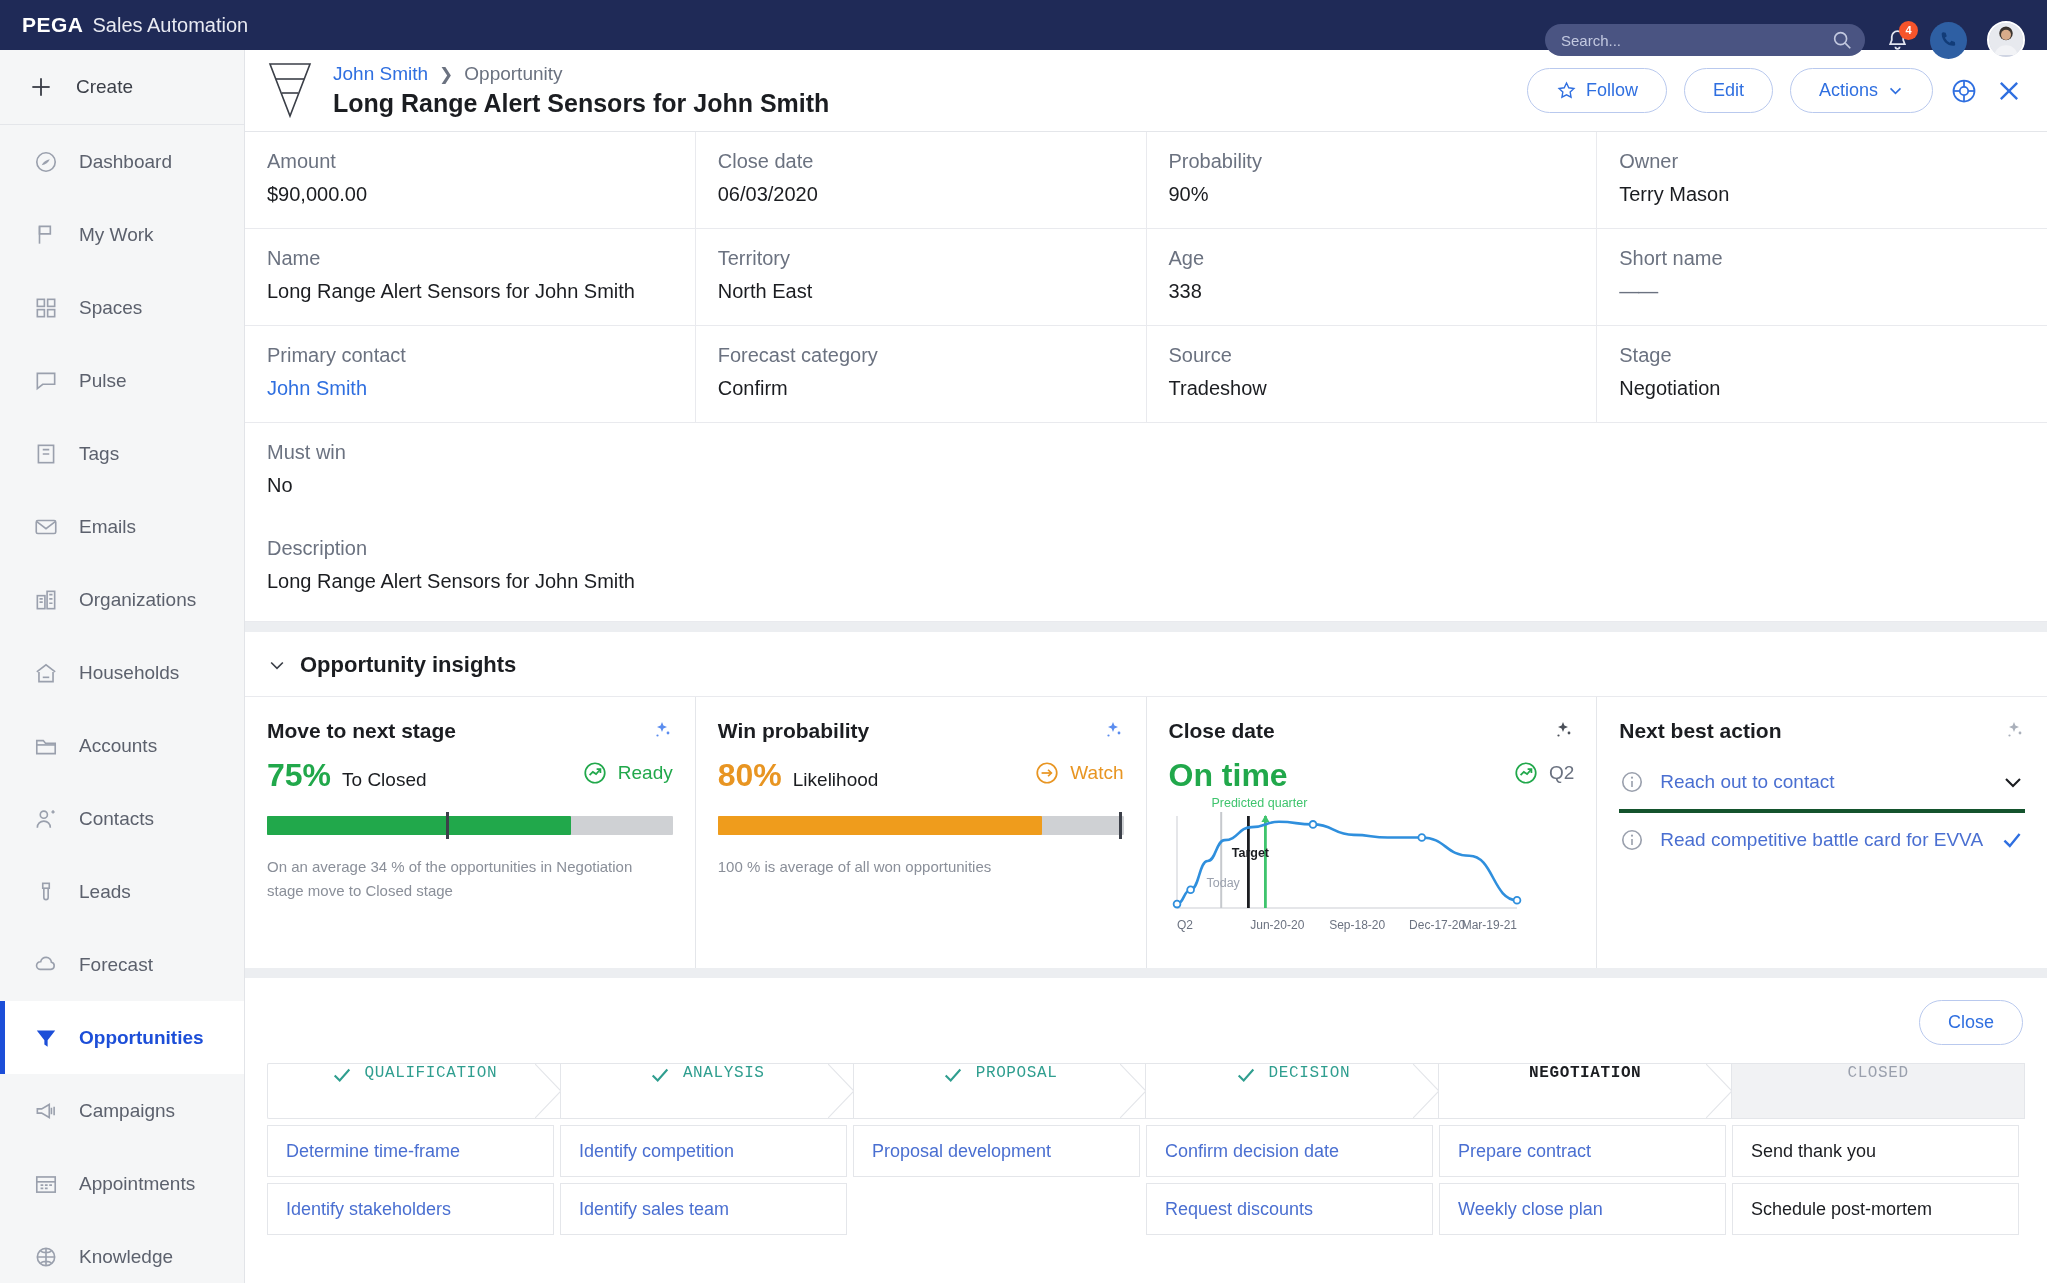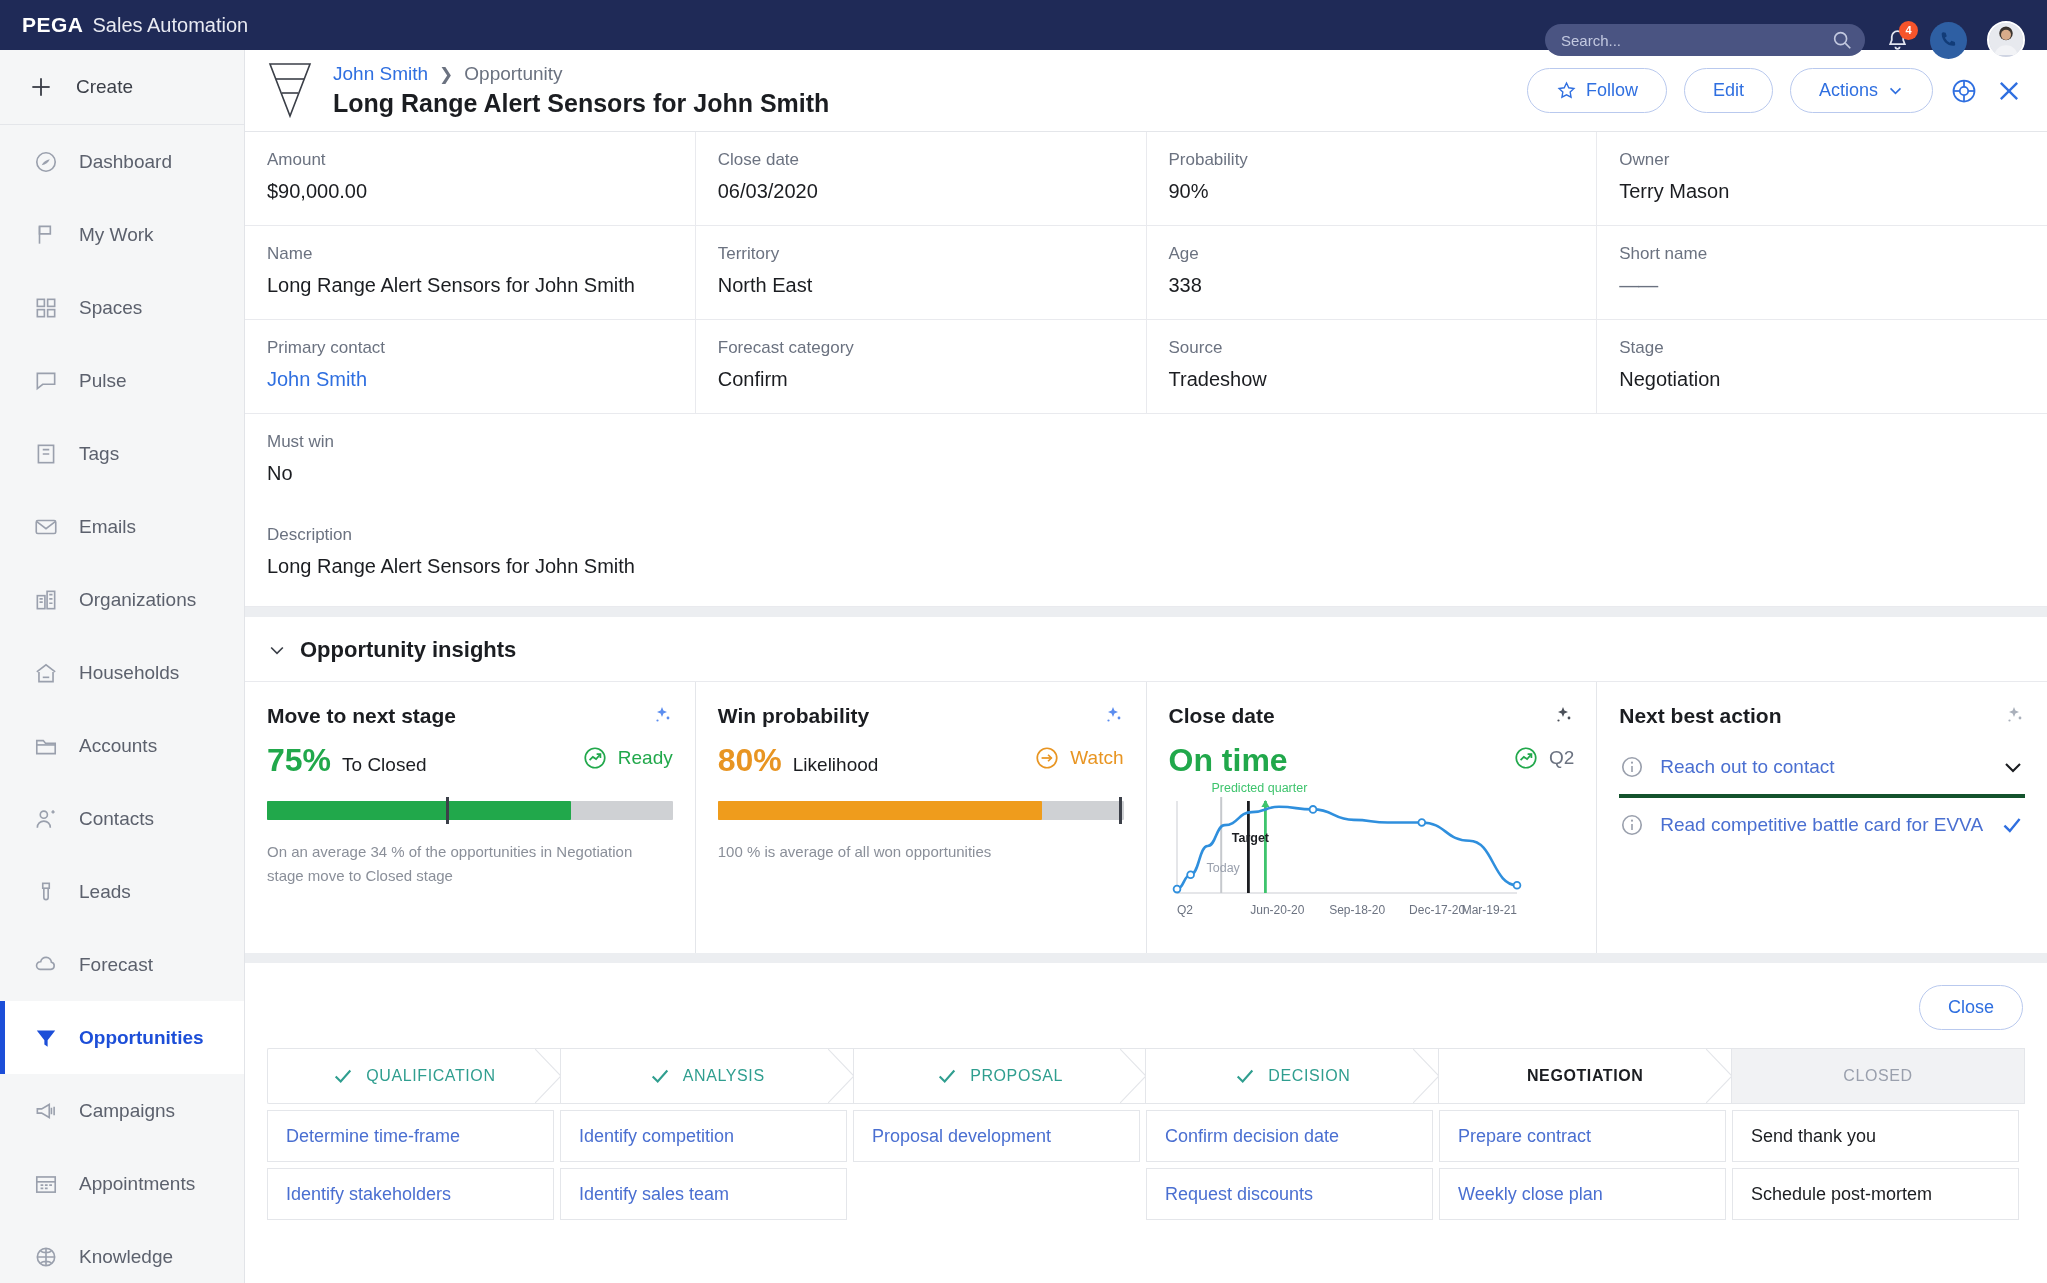--- a/index.html
+++ b/index.html
@@ -102,21 +102,21 @@
 
   .fields { padding: 0 0 0 0; }
   .field-row { display: flex; border-bottom: 1px solid #e9eaee; }
   .field-row:last-child { border-bottom: none; }
   .field {
     flex: 1 1 0; padding: 18px 22px 20px 22px; min-width: 0;
     border-right: 1px solid #e9eaee;
   }
   .field:last-child { border-right: none; }
   .field.noborder { border-right: none; }
-  .f-label { font-size: 17px; color: #6b7280; margin-bottom: 8px; }
+  .f-label { font-size: 20px; color: #6b7280; margin-bottom: 8px; }
   .f-value { font-size: 20px; color: #1b1d21; line-height: 1.35; }
   .f-value.link { color: #2f6fe0; cursor: pointer; }
   .f-value.dash { color: #6b7280; letter-spacing: -1px; }
 
   .rowflat { display: flex; border-bottom: 1px solid #e9eaee; }
   .desc-block { padding: 18px 22px 26px 22px; }
 
   
   .insights-hdr {
     background: #fff; display: flex; align-items: center; gap: 13px;
@@ -151,23 +151,23 @@
   .nba-text { font-size: 19px; color: #4a6fd1; line-height: 1.3; flex: 1; cursor: pointer; }
   .nba-right { color: #1b1d21; display: flex; align-items: center; }
 
   
   .lower { background: #fff; margin-top: 10px; flex: 1; padding: 0 0 0 0; }
   .close-row { display: flex; justify-content: flex-end; padding: 22px 24px 18px 24px; }
   .stages-wrap { padding: 0 22px 0 22px; }
   .stages { display: flex; height: 56px; }
   .stage {
     flex: 1 1 0; position: relative; background: #fff;
-    display: flex; align-items: center; justify-content: center; gap: 12px;
+    display: flex; align-items: flex-start; justify-content: center; gap: 12px;
     border: 1px solid #e4e6ea; border-right: none; font-size: 16px;
-    letter-spacing: .6px; cursor: pointer;
+    letter-spacing: .6px; cursor: pointer; font-family: Liberation Mono, monospace;
   }
   .stage:first-child { border-radius: 2px 0 0 2px; }
   .stage:last-child { border-right: 1px solid #e4e6ea; }
   .stage .stxt { color: #2f9e8f; }
   .stage.current .stxt { color: #1b1d21; font-weight: bold; }
   .stage.future { background: #f1f2f4; }
   .stage.future .stxt { color: #9aa0ad; }
   .stage .arrow-r {
     position: absolute; right: -1px; top: 0; width: 26px; height: 100%;
     z-index: 3; pointer-events: none;

